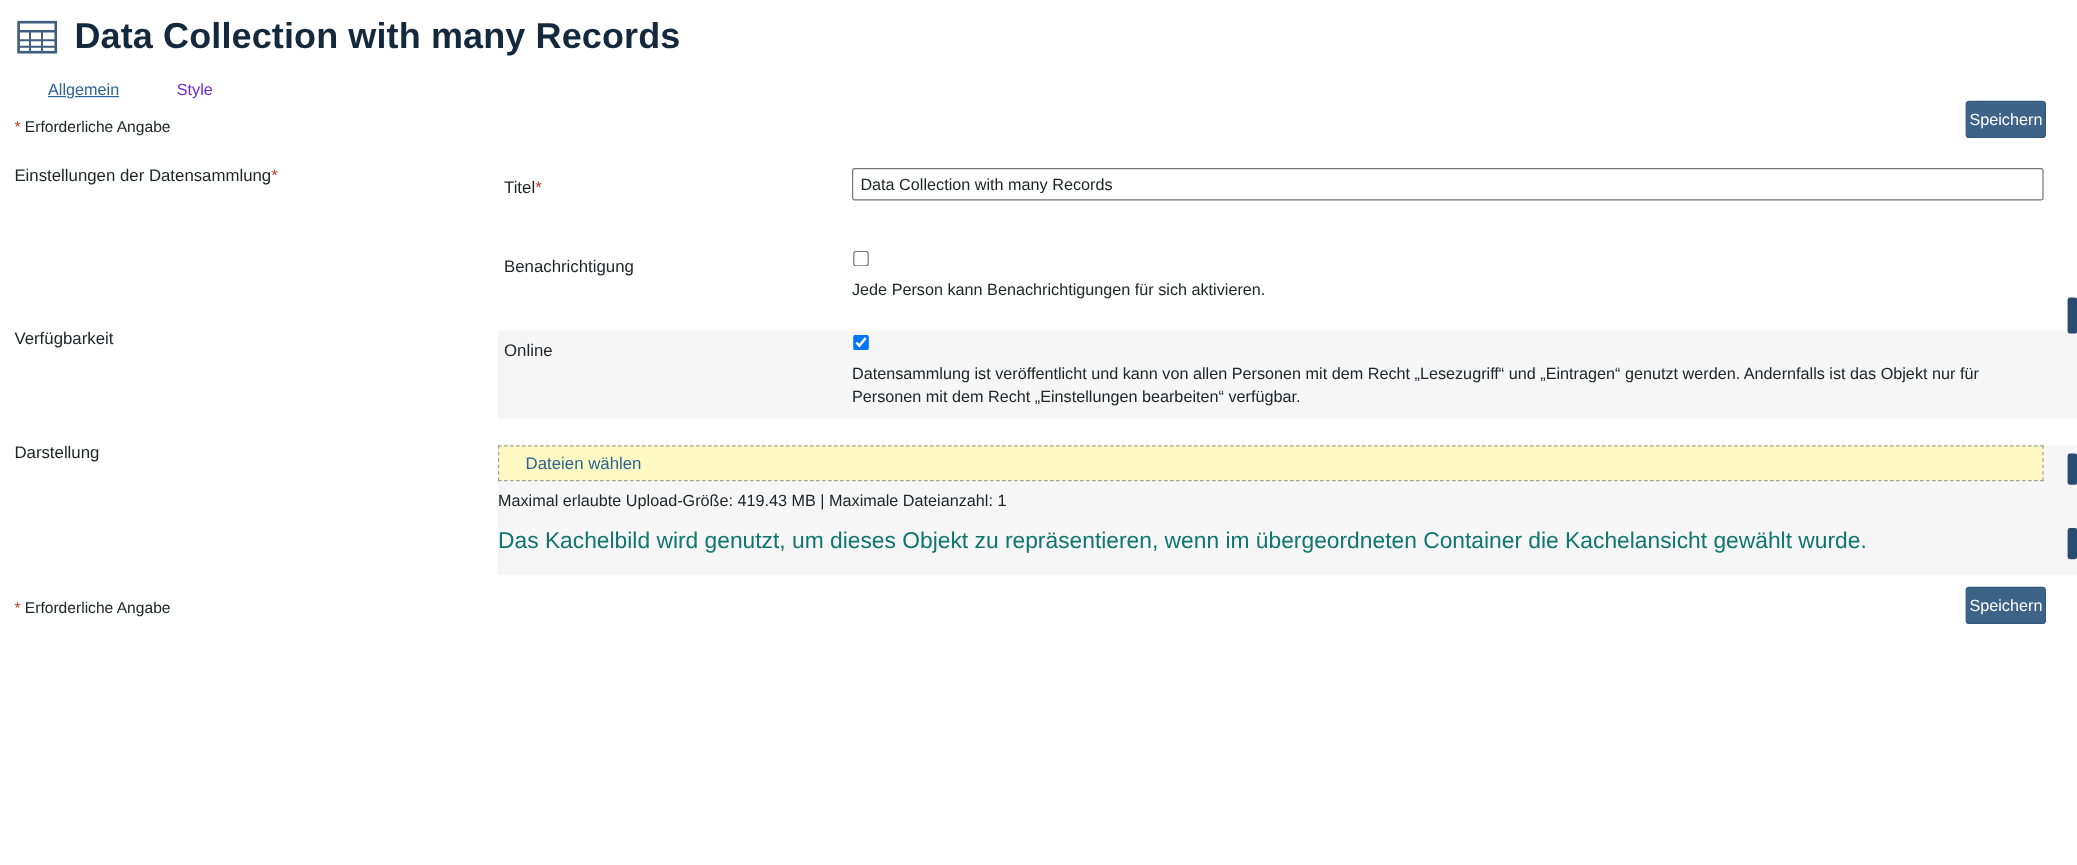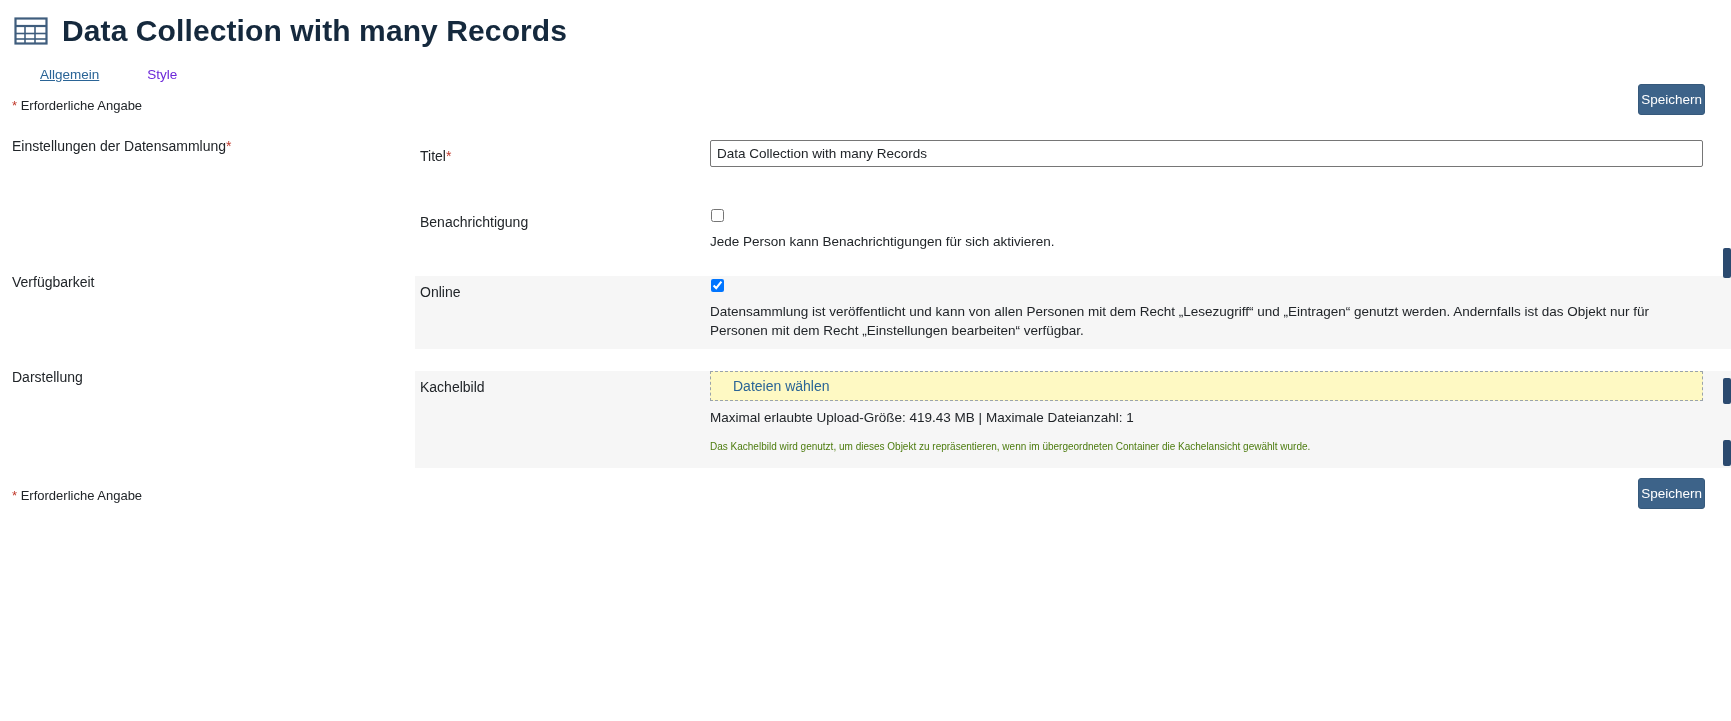--- a/index.html
+++ b/index.html
@@ -215,22 +215,22 @@
     color: #2a6496;
     font-size: 14px;
     cursor: pointer;
   }
   .upload-meta {
     font-size: 13.5px;
     color: #212529;
     margin-top: 9px;
   }
   .upload-desc {
-    font-size: 10px;
-    color: #4d7c0f;
+    font-size: 19px;
+    color: #0f766e;
     margin-top: 16px;
   }
 
   
   .edge-sliver {
     position: absolute;
     right: 0;
     width: 8px;
     background: #2b4a6f;
     border-radius: 2px;
@@ -315,21 +315,20 @@
           <div class="help-text">Datensammlung ist veröffentlicht und kann von allen Personen mit dem Recht „Lesezugriff“ und „Eintragen“ genutzt werden. Andernfalls ist das Objekt nur für Personen mit dem Recht „Einstellungen bearbeiten“ verfügbar.</div>
         </div>
       </div>
     </div>
 
     <div style="height:12px"></div>
 
     <div class="form-section">
       <div class="section-label">Darstellung</div>
       <div class="section-body striped" style="padding-bottom:16px;">
-        <div class="field-label">Kachelbild</div>
         <div class="field-control">
           <div class="upload-box">
             <span class="upload-link">Dateien wählen</span>
           </div>
           <div class="upload-meta">Maximal erlaubte Upload-Größe: 419.43 MB | Maximale Dateianzahl: 1</div>
           <div class="upload-desc">Das Kachelbild wird genutzt, um dieses Objekt zu repräsentieren, wenn im übergeordneten Container die Kachelansicht gewählt wurde.</div>
         </div>
       </div>
     </div>
 

